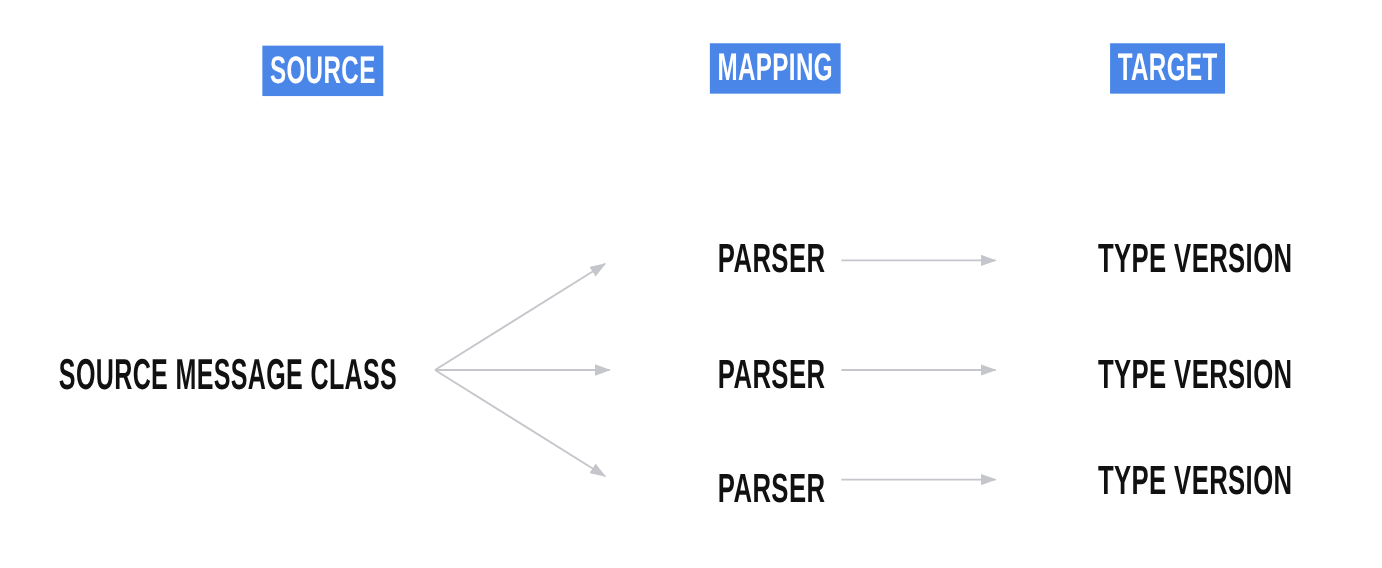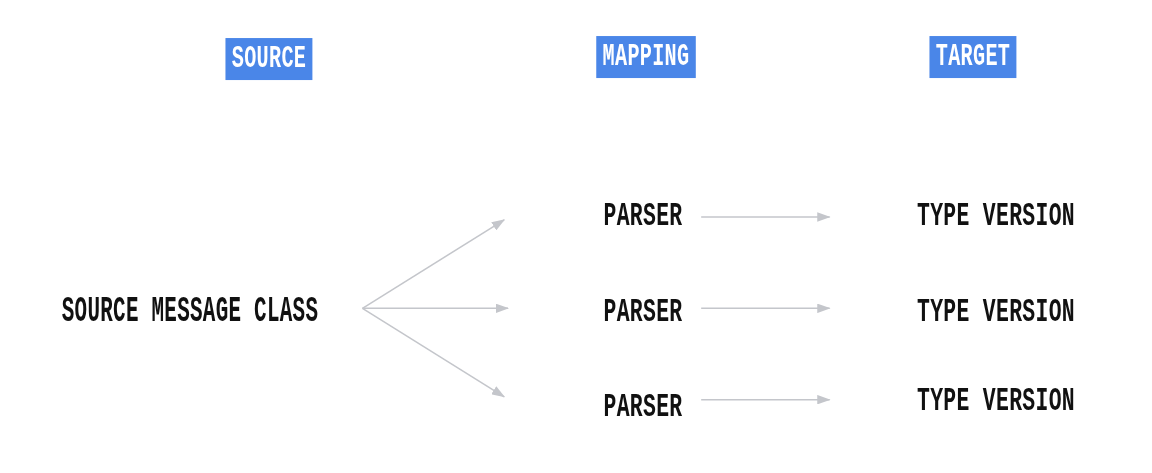--- a/index.html
+++ b/index.html
@@ -10,21 +10,21 @@
     --arrow: #c4c6cb;
   }
   * { margin: 0; padding: 0; box-sizing: border-box; }
   html, body { background: #fff; }
   .canvas {
     position: relative;
     width: 1096px;
     height: 473px;
     background: var(--background);
     overflow: hidden;
-    font-family: Liberation Mono, monospace;
+    font-family: Liberation Sans, sans-serif;
   }
   .col-header {
     position: absolute;
     transform: translate(-50%, -50%) scaleX(0.63);
     background: var(--header-bg);
     color: var(--header-text);
     font-size: 32px;
     font-weight: 700;
     line-height: 1.06;
     padding: 4px 10px;

